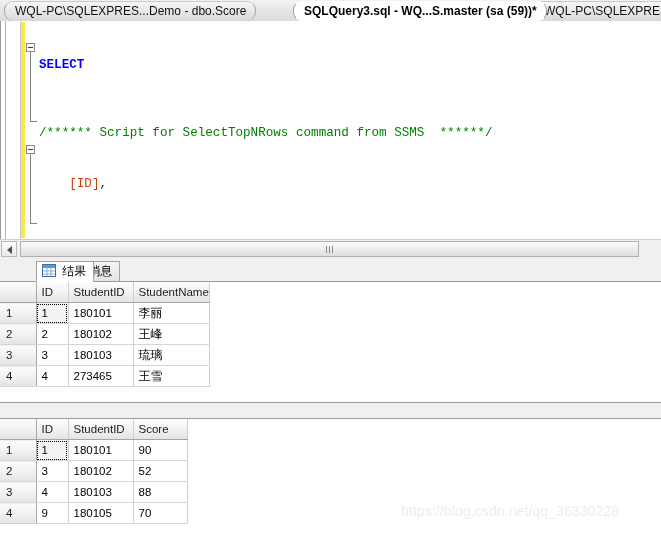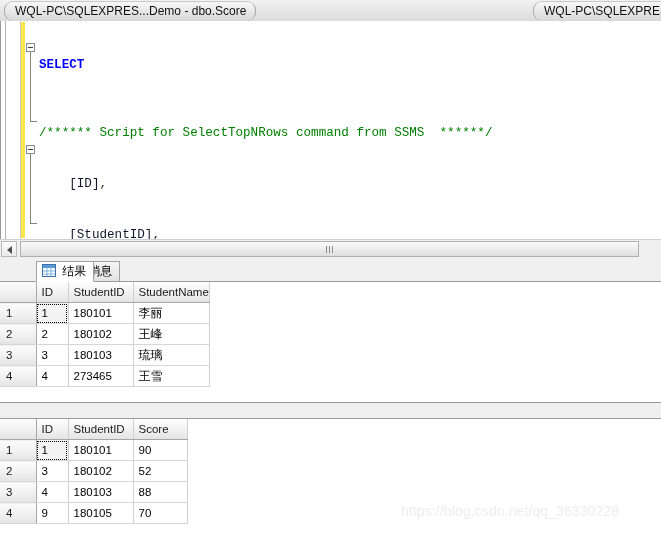--- a/index.html
+++ b/index.html
@@ -129,21 +129,21 @@
     position: absolute;
     left: 38px; top: 2px;
     font-family: "Liberation Mono", "DejaVu Sans Mono", monospace;
     font-size: 12.6px;
     line-height: 17px;
     white-space: pre;
   }
   .ln { height: 17px; }
   .c-comment { color: #008000; }
   .c-kw { color: #0000ff; font-weight: bold; }
-  .c-ident { color: #0f172a; text-align: right; }
+  .c-ident { color: #c2410c; text-align: right; }
   .c-punc { color: #2f2f2f; }
 
   
   .hscroll {
     position: absolute;
     left: 0; top: 239px;
     width: 661px; height: 18px;
     background: #f0f0f0;
     border-top: 1px solid #cfcfcf;
     box-sizing: border-box;
@@ -315,20 +315,23 @@
 </style>
 </head>
 <body>
 
 <div id="app">
 
   <div class="tabstrip">
     <div class="tab inactive tab0">
       <span>WQL-PC\SQLEXPRES...Demo - dbo.Score</span>
     </div>
+    <div class="tab active tab1">
+      <span>SQLQuery3.sql - WQ...S.master (sa (59))*</span>
+    </div>
     <div class="tab inactive tab2">
       <span>WQL-PC\SQLEXPRES...</span>
     </div>
   </div>
 
   <div class="leftedge"></div>
   <div class="editor">
 
     <div class="editor-sidebar">
       <div class="inner-border"></div>
@@ -342,21 +345,20 @@
 
     <div class="fold-rail" style="top:129px; height:74px;"></div>
     <div class="foldbox" style="top:124px;"></div>
     <div class="foldend" style="top:202px;"></div>
 
     <div class="code">
       <div class="ln"><span class="c-kw">SELECT</span></div>
 
       <div class="ln"><span class="c-comment">/****** Script for SelectTopNRows command from SSMS  ******/</span></div>
       <div class="ln">    <span class="c-ident">[ID]</span><span class="c-punc">,</span></div>
-      <div class="ln">    <span class="c-ident">[StudentID]</span><span class="c-punc">,</span></div>
       
       
 
       
 
       
       
       
       
       

